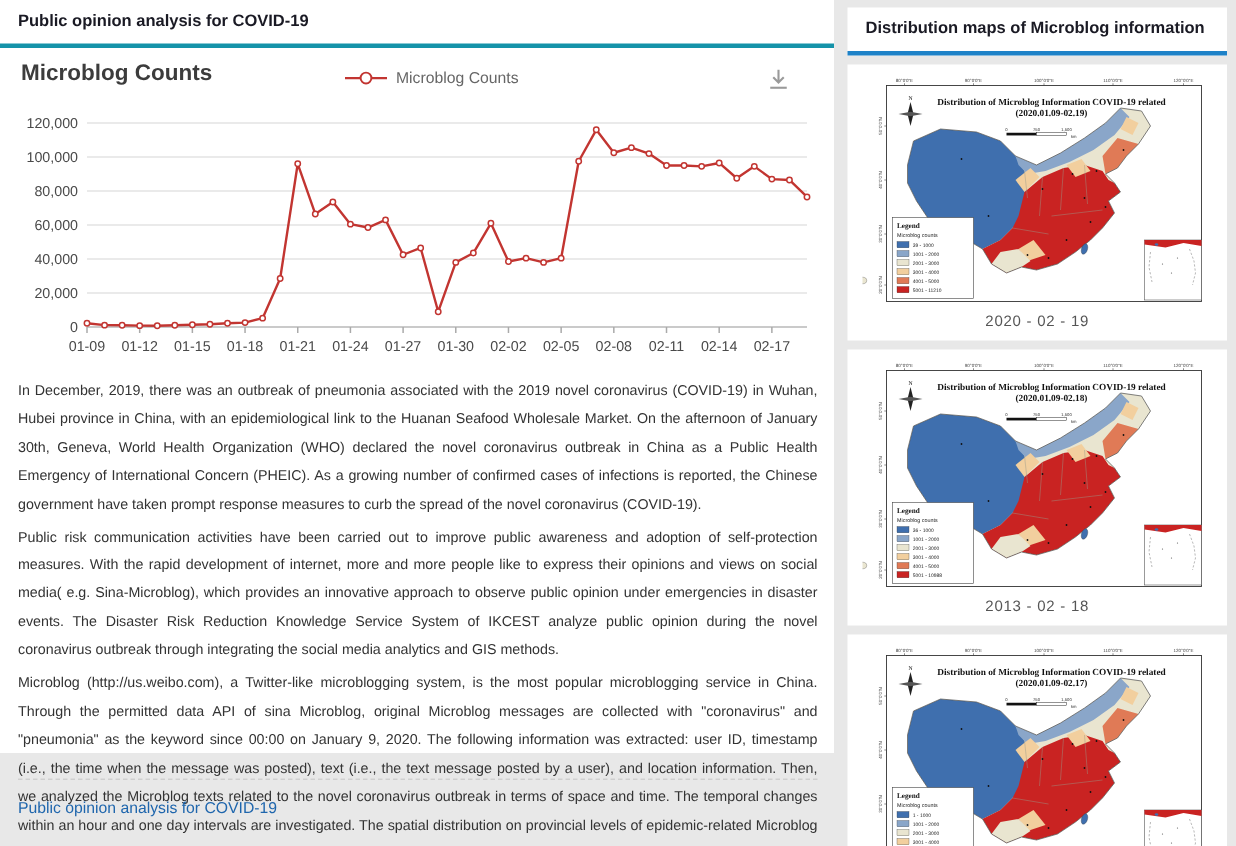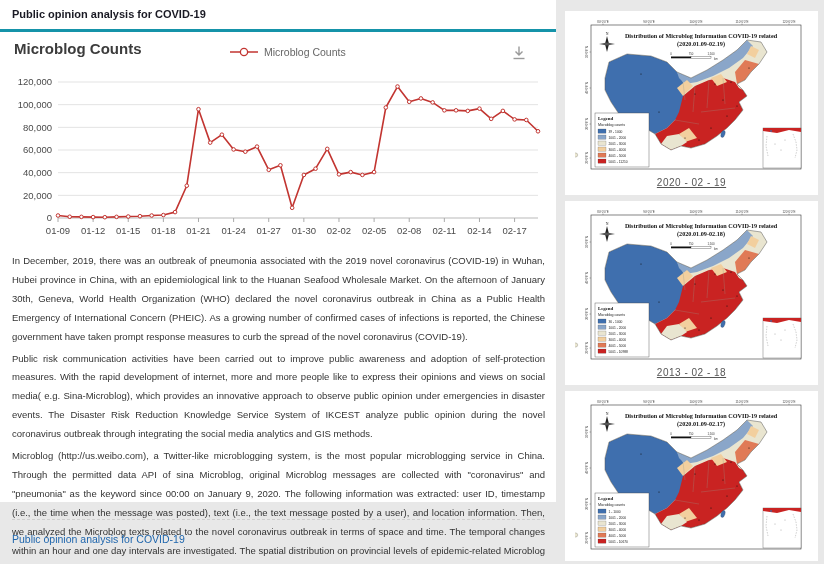--- a/index.html
+++ b/index.html
@@ -26,21 +26,21 @@
     position:absolute;left:12px;top:252px;width:533px;
     font-size:9.5px;line-height:18.9px;color:#333;text-align:justify;
   }
   .text-block p{margin:0 0 3px 0;}
   .divider{position:absolute;left:12px;top:519px;width:533px;border-top:1px dashed #cfcfcf;}
   .footer-link{
     position:absolute;left:12px;top:533px;font-size:10.5px;color:#1f66ad;
     text-decoration:none;cursor:pointer;
   }
   .map-block{background:#fff;margin-top:6px;padding:5px 10px 7px 10px;}
-  .map-caption{text-align:center;font-size:10px;color:#555;margin-top:3px;letter-spacing:.5px;text-decoration:underline;}
+  .map-caption{text-align:center;font-size:10px;color:#555;margin-top:3px;letter-spacing:.5px;}
   svg text{font-family:"Liberation Sans",sans-serif;}
   svg .serif{font-family:"Liberation Serif",serif;}
 </style>
 </head>
 <body>
 
 <div class="card" id="left-card">
   <div class="panel-header" id="left-header">Public opinion analysis for COVID-19</div>
 
   <div class="chart-title">Microblog Counts</div>
@@ -152,20 +152,21 @@
     <p>In December, 2019, there was an outbreak of pneumonia associated with the 2019 novel coronavirus (COVID-19) in Wuhan, Hubei province in China, with an epidemiological link to the Huanan Seafood Wholesale Market. On the afternoon of January 30th, Geneva, World Health Organization (WHO) declared the novel coronavirus outbreak in China as a Public Health Emergency of International Concern (PHEIC). As a growing number of confirmed cases of infections is reported, the Chinese government have taken prompt response measures to curb the spread of the novel coronavirus (COVID-19).</p>
     <p>Public risk communication activities have been carried out to improve public awareness and adoption of self-protection measures. With the rapid development of internet, more and more people like to express their opinions and views on social media( e.g. Sina-Microblog), which provides an innovative approach to observe public opinion under emergencies in disaster events. The Disaster Risk Reduction Knowledge Service System of IKCEST analyze public opinion during the novel coronavirus outbreak through integrating the social media analytics and GIS methods.</p>
     <p>Microblog (http://us.weibo.com), a Twitter-like microblogging system, is the most popular microblogging service in China. Through the permitted data API of sina Microblog, original Microblog messages are collected with "coronavirus" and "pneumonia" as the keyword since 00:00 on January 9, 2020. The following information was extracted: user ID, timestamp (i.e., the time when the message was posted), text (i.e., the text message posted by a user), and location information. Then, we analyzed the Microblog texts related to the novel coronavirus outbreak in terms of space and time. The temporal changes within an hour and one day intervals are investigated. The spatial distribution on provincial levels of epidemic-related Microblog are analyzed. And we performed a kernel density estimation using ArcGIS to identify the hot spots of public opinion.</p>
   </div>
 
   <div class="divider"></div>
   <a class="footer-link">Public opinion analysis for COVID-19</a>
 </div>
 
 <div id="right-col">
+  <div class="panel-header" id="right-header">Distribution maps of Microblog information</div>
   <div id="maps-container">
       <div class="map-block">
         <svg width="233" height="158" viewBox="0 0 233 158" style="display:block;margin:0 auto">
           <rect x="16" y="9" width="210" height="144" fill="#fff" stroke="#333" stroke-width="0.6"></rect>
           <text x="28" y="6.5" text-anchor="middle" font-size="3" fill="#444">80°0'0"E</text>
           <line x1="28" y1="7.5" x2="28" y2="9" stroke="#444" stroke-width="0.4"></line>
           <text x="74" y="6.5" text-anchor="middle" font-size="3" fill="#444">90°0'0"E</text>
           <line x1="74" y1="7.5" x2="74" y2="9" stroke="#444" stroke-width="0.4"></line>
           <text x="121" y="6.5" text-anchor="middle" font-size="3" fill="#444">100°0'0"E</text>
           <line x1="121" y1="7.5" x2="121" y2="9" stroke="#444" stroke-width="0.4"></line>

